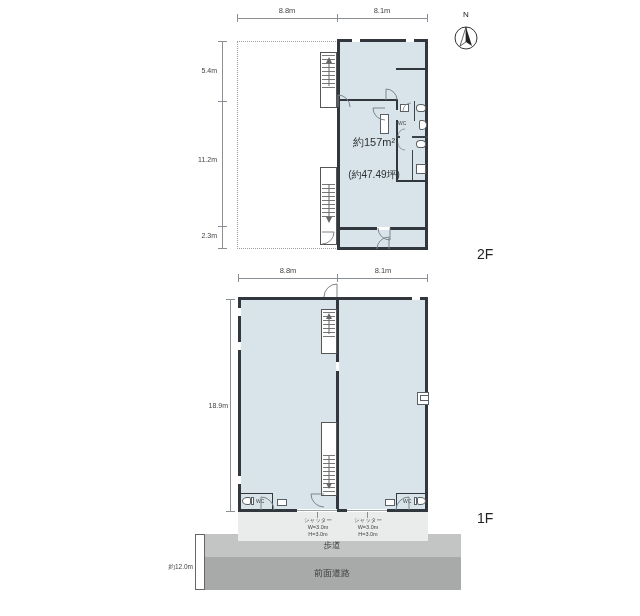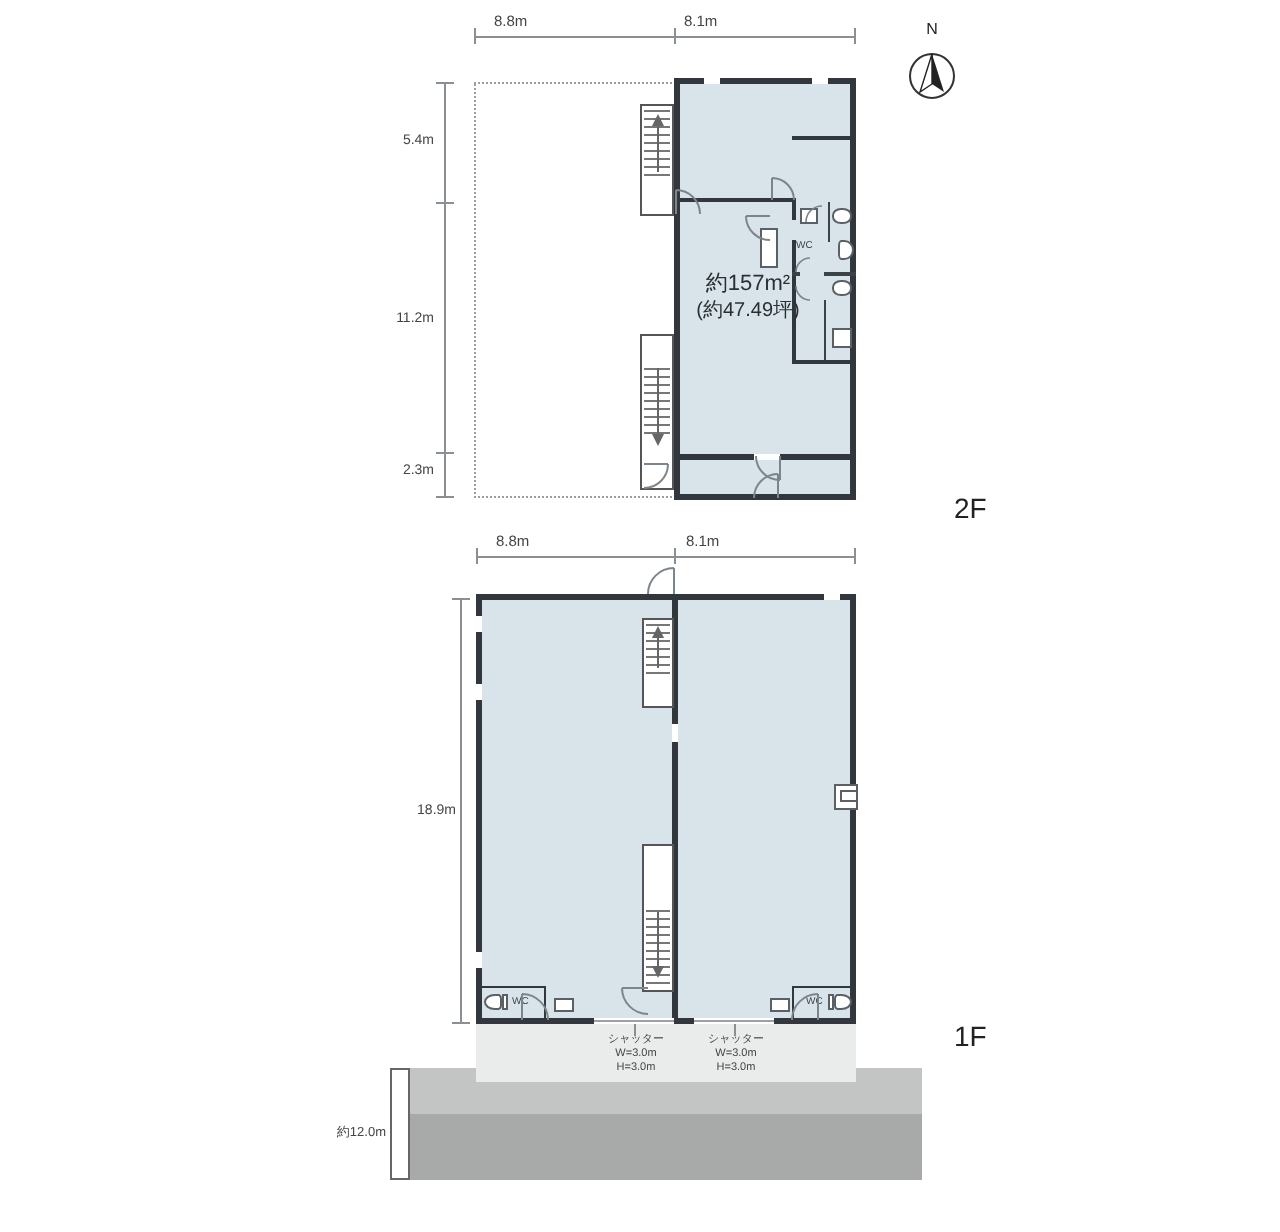--- a/index.html
+++ b/index.html
@@ -7,42 +7,42 @@
     position:relative;width:640px;height:616px;background:#ffffff;overflow:hidden;
     font-family:"Liberation Sans","DejaVu Sans",sans-serif;color:#333;
   }
   .abs{position:absolute;}
   
   .dimline{background:#8a8f93;}
   .dimtick{background:#8a8f93;}
   .dimlabel{font-size:7.5px;color:#444;line-height:9px;}
   .dimlabel.small{font-size:7px;}
   .right{text-align:right;}
-  .center{text-align:left;}
+  .center{text-align:center;}
   
   .building{background:#d8e4ea;border:3px solid #31373d;box-sizing:border-box;}
   .wall{background:#31373d;}
   .wall-thin{background:#3b4248;}
   .gap{background:#ffffff;}
   .dotted-area{border-top:1px dotted #9aa0a4;border-left:1px dotted #9aa0a4;border-bottom:1px dotted #9aa0a4;}
   
   .stair{background:#ffffff;border:1px solid #555;box-sizing:border-box;}
   .treads{background:repeating-linear-gradient(to bottom,#777 0 1px,transparent 1px 4px);}
   
   .fx{background:#ffffff;border:1px solid #5a6066;box-sizing:border-box;}
   .fx.round{border-radius:45%;}
   .fx.round-l{border-radius:60% 20% 20% 60% / 50% 30% 30% 50%;}
   .fx.round-r{border-radius:20% 60% 60% 20% / 30% 50% 50% 30%;}
   .wcroom-l{border-top:1.5px solid #31373d;border-right:1.5px solid #31373d;box-sizing:border-box;}
   .wcroom-r{border-top:1.5px solid #31373d;border-left:1.5px solid #31373d;box-sizing:border-box;}
   .wctext{font-size:5px;color:#444;line-height:6px;}
   
   .arealabel{text-align:center;color:#2b2f33;}
   .arealabel .l1{font-size:11px;line-height:13px;}
-  .arealabel .l2{font-size:10px;line-height:13px;}
+  .arealabel .l2{font-size:10px;line-height:13px;margin-top:19px;}
   .floorlabel{font-size:14px;color:#222;}
   .shutterlabel{font-size:5.5px;line-height:7px;text-align:center;color:#444;}
   
   .apron{background:#eaecec;}
   .sidewalk{background:#c3c5c5;}
   .road{background:#a8aaaa;}
   .sitelabel{text-align:center;color:#3a3a3a;}
   .dimbox{background:#fff;border:1px solid #666;box-sizing:border-box;}
   svg{position:absolute;left:0;top:0;}
   .nlabel{font-size:8px;color:#222;text-align:center;}
@@ -119,20 +119,22 @@
   <div class="abs dimline" style="left:230px;top:299px;width:1px;height:213px;"></div>
   <div class="abs dimtick" style="left:226px;top:299px;width:9px;height:1px;"></div>
   <div class="abs dimtick" style="left:226px;top:511px;width:9px;height:1px;"></div>
   <div class="abs dimlabel small right" style="left:200px;top:401px;width:28px;">18.9m</div>
 
   <div class="abs sidewalk" style="left:203px;top:534px;width:258px;height:23px;"></div>
   <div class="abs road" style="left:203px;top:557px;width:258px;height:33px;"></div>
   <div class="abs apron" style="left:238px;top:512px;width:190px;height:29px;"></div>
   <div class="abs dimbox" style="left:195px;top:534px;width:10px;height:56px;"></div>
   <div class="abs dimlabel right" style="left:156px;top:562px;width:37px;font-size:6.5px;">約12.0m</div>
+  <div class="abs sitelabel" style="left:203px;top:540px;width:258px;font-size:8.5px;">歩道</div>
+  <div class="abs sitelabel" style="left:203px;top:567px;width:258px;font-size:9px;">前面道路</div>
 
   <div class="abs building" style="left:238px;top:297px;width:190px;height:215px;"></div>
 
   <div class="abs gap" style="left:238px;top:308px;width:3px;height:8px;"></div>
   <div class="abs gap" style="left:238px;top:342px;width:3px;height:8px;"></div>
   <div class="abs gap" style="left:238px;top:476px;width:3px;height:8px;"></div>
   <div class="abs gap" style="left:412px;top:297px;width:8px;height:3px;"></div>
 
   <div class="abs wall" style="left:336px;top:297px;width:3px;height:215px;"></div>
   <div class="abs gap" style="left:336px;top:362px;width:3px;height:9px;"></div>

